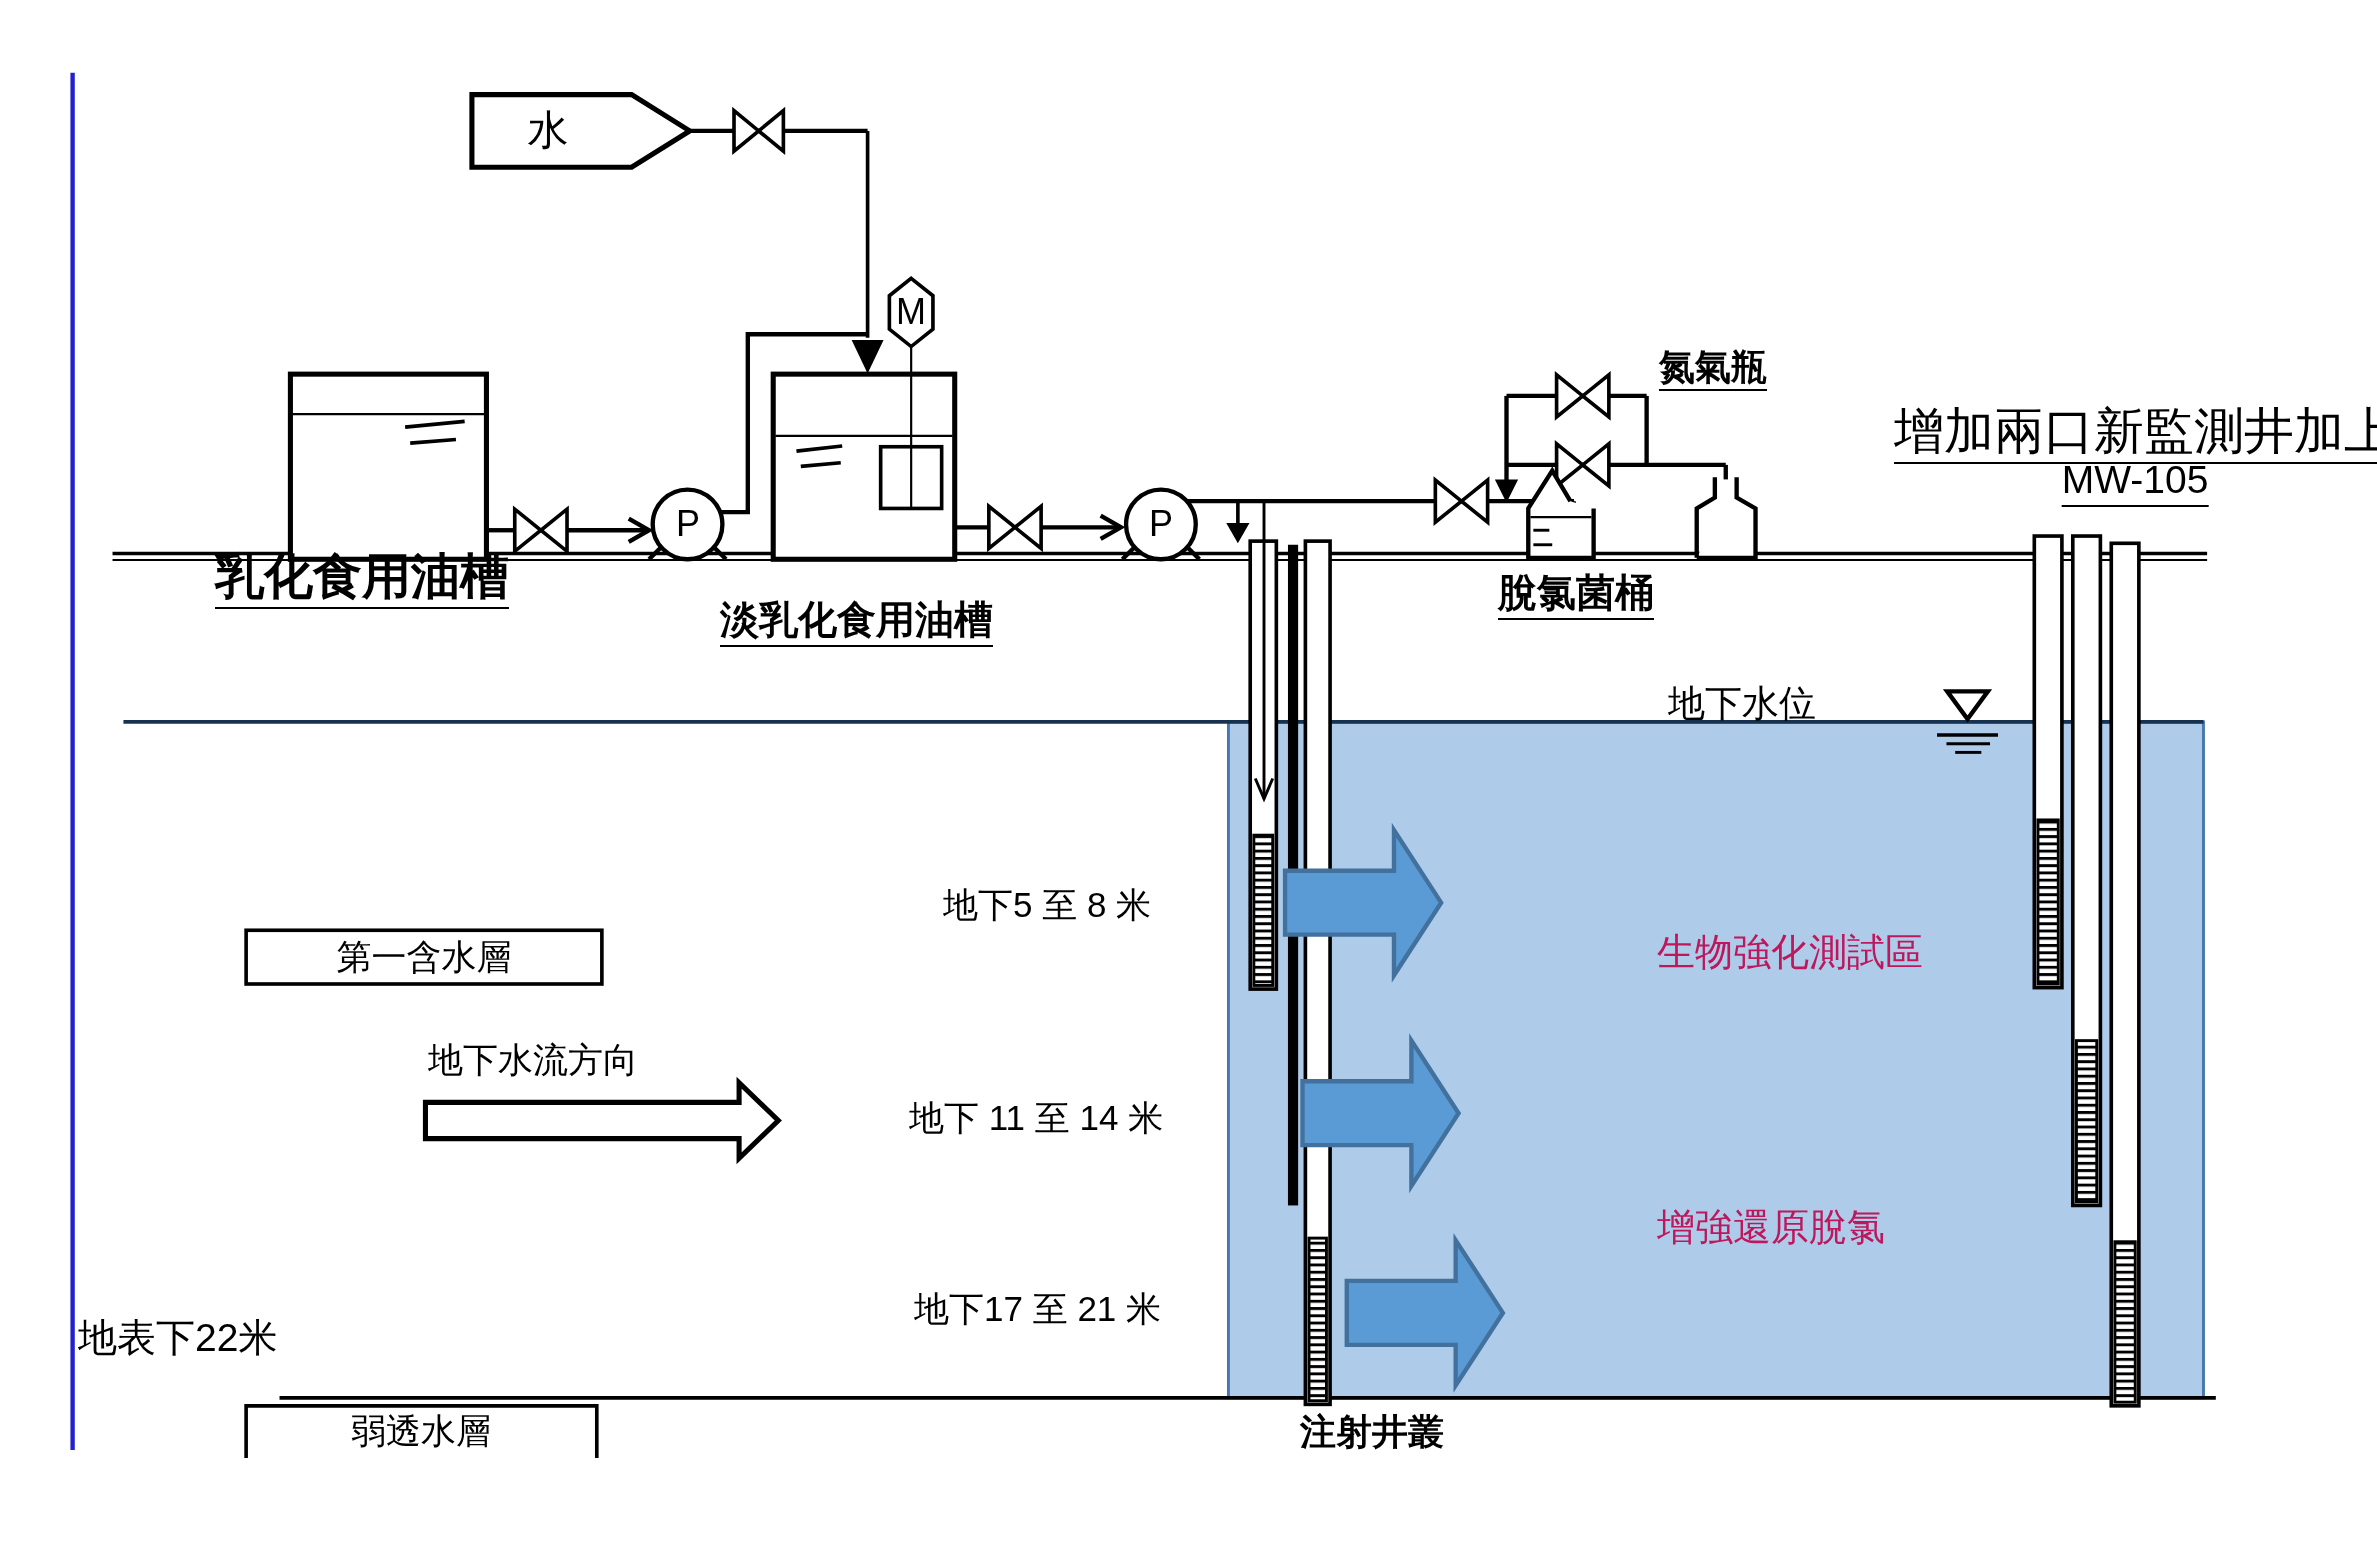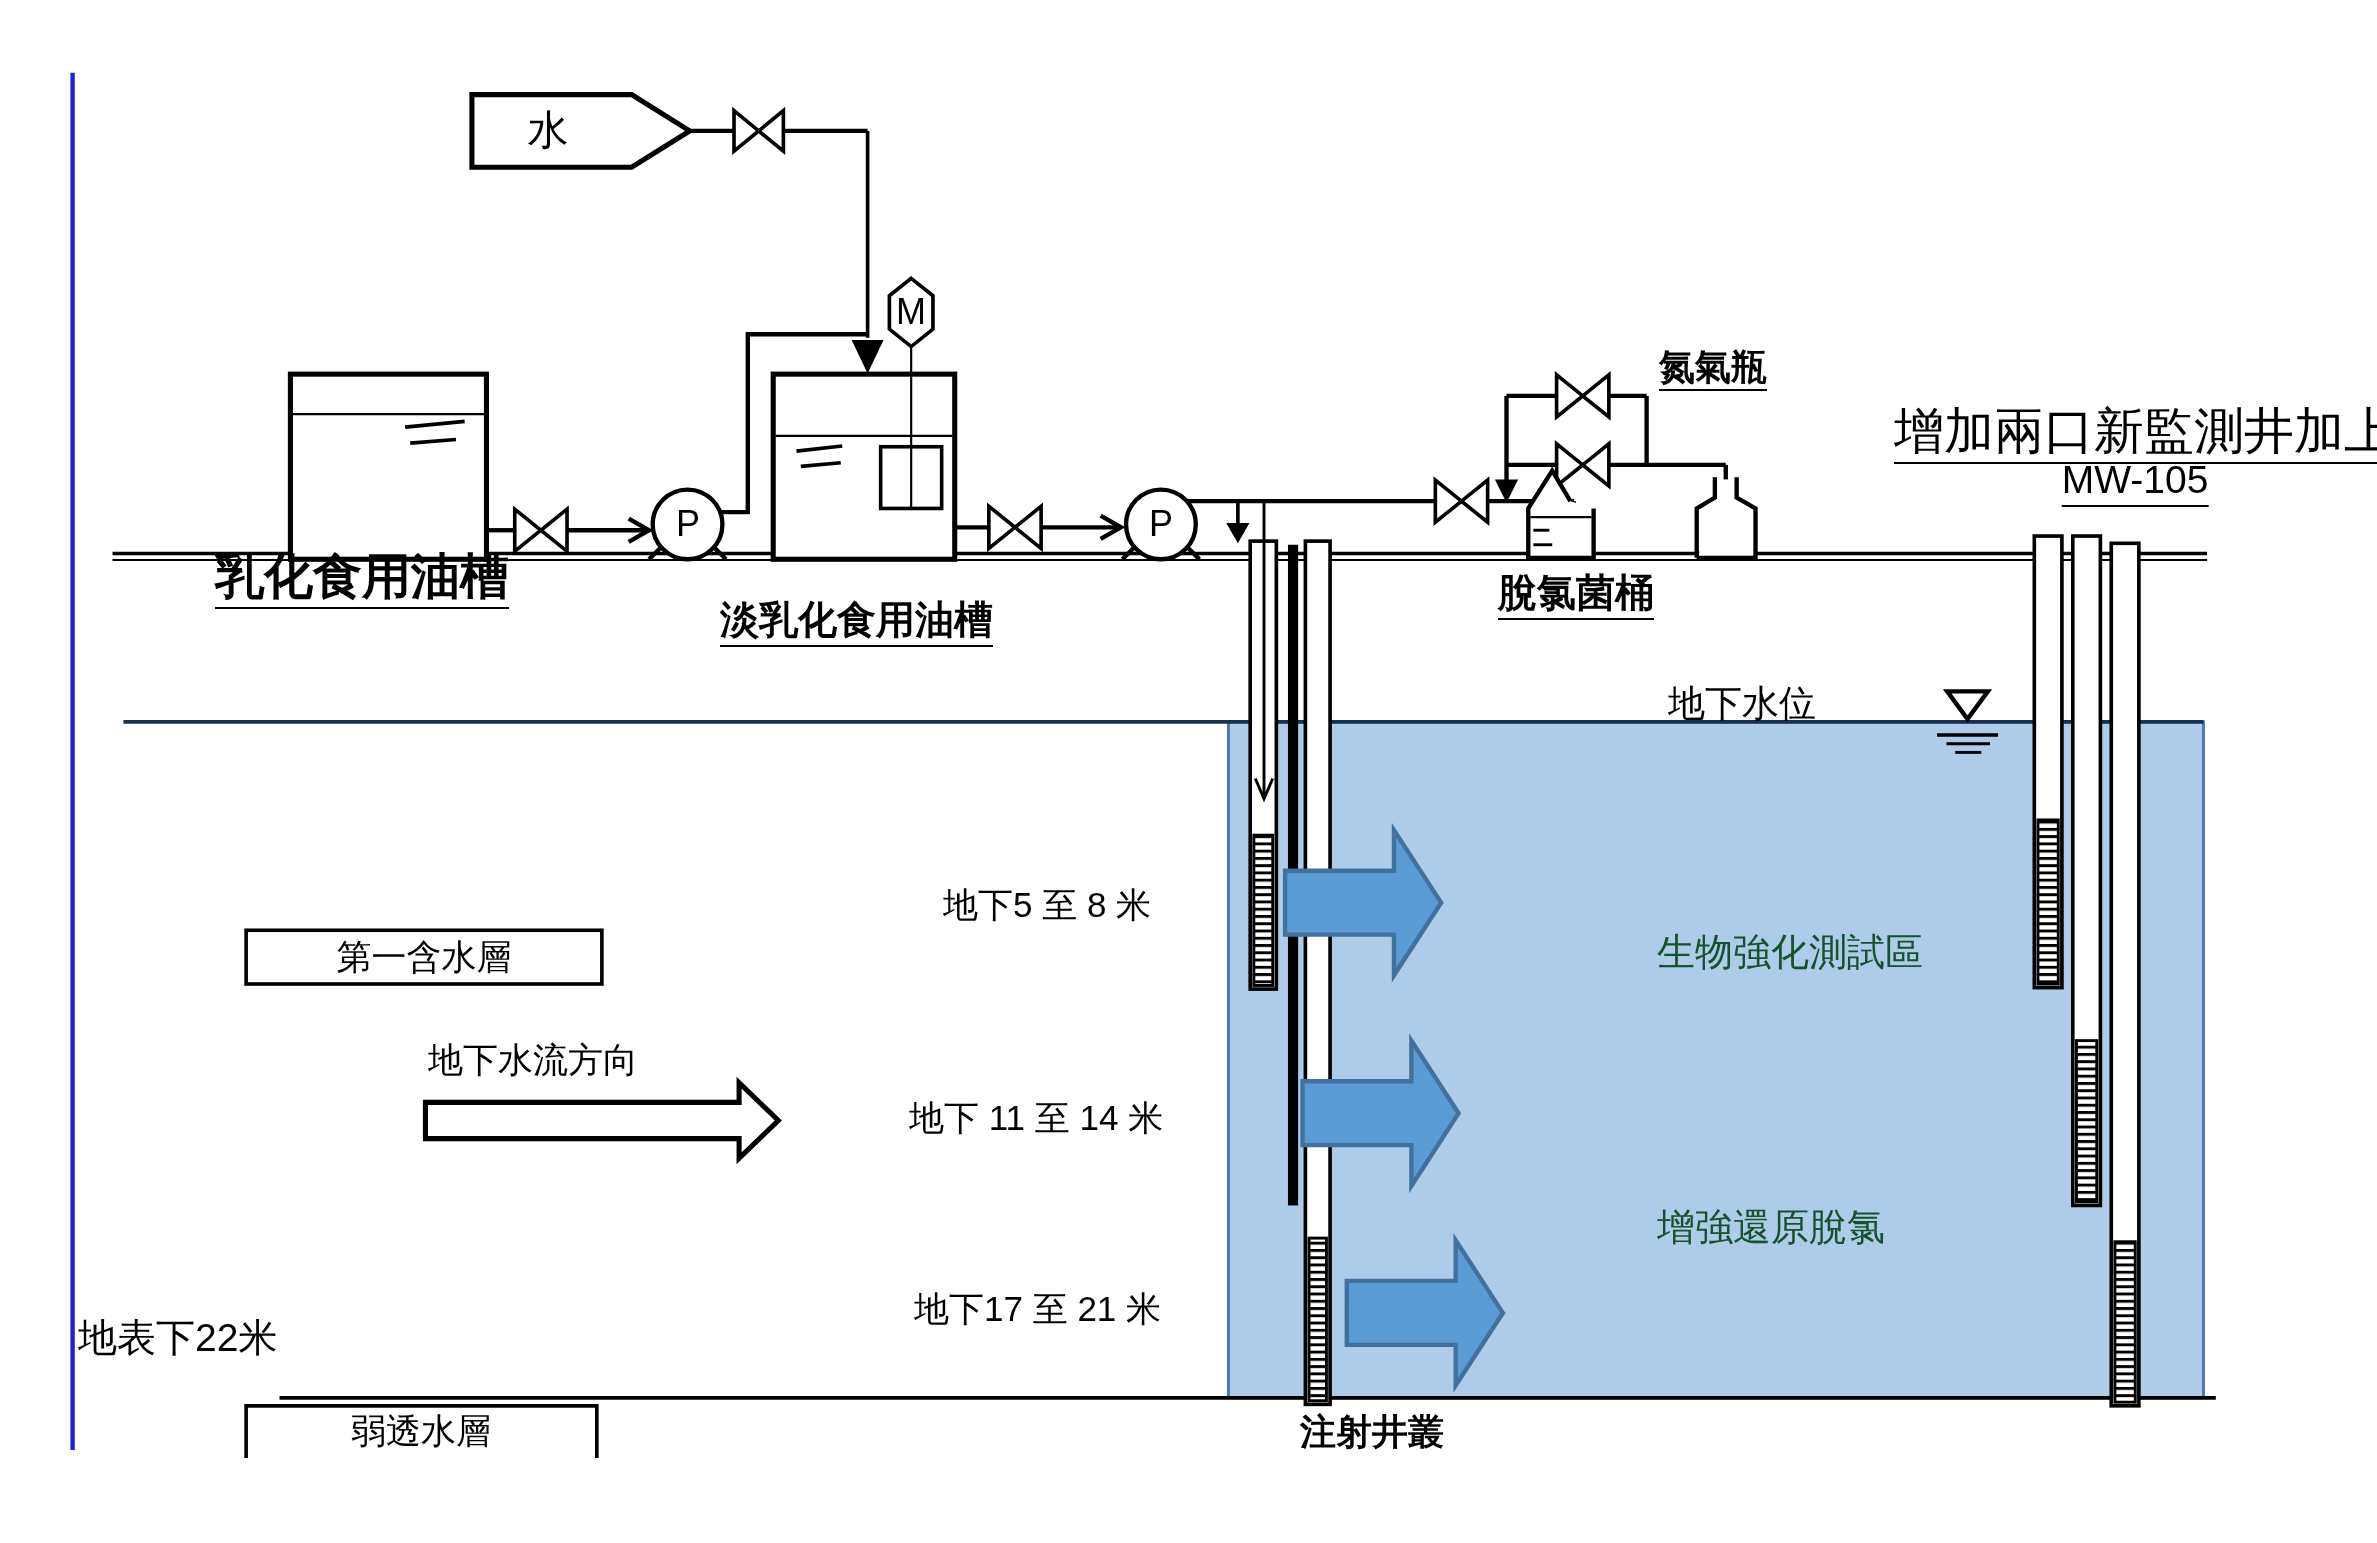--- a/index.html
+++ b/index.html
@@ -4,21 +4,21 @@
 <style>
   html,body{margin:0;padding:0;background:#fff;}
   .canvas{position:relative;width:2377px;height:1544px;background:#ffffff;overflow:hidden;
           font-family:"Liberation Sans","DejaVu Sans",sans-serif;color:#000;}
   .canvas svg{position:absolute;left:0;top:0;}
   .lbl{position:absolute;white-space:nowrap;line-height:1.1;}
   .u{border-bottom:2.9px solid #000;padding-bottom:2.9px;}
   .b{font-weight:700;}
   .ctr{transform:translate(-50%,-50%);}
   .cx{transform:translateX(-50%);}
-  .zone-text{color:#14532d;}
+  .zone-text{color:#be185d;}
 </style>
 </head>
 <body>
 
 <div class="canvas">
 
   <svg width="2377" height="1544" viewBox="0 0 3274 2126">
     <defs>
       <pattern id="hatch" width="10" height="10" patternUnits="userSpaceOnUse">
         <rect width="10" height="10" fill="#ffffff"></rect>

